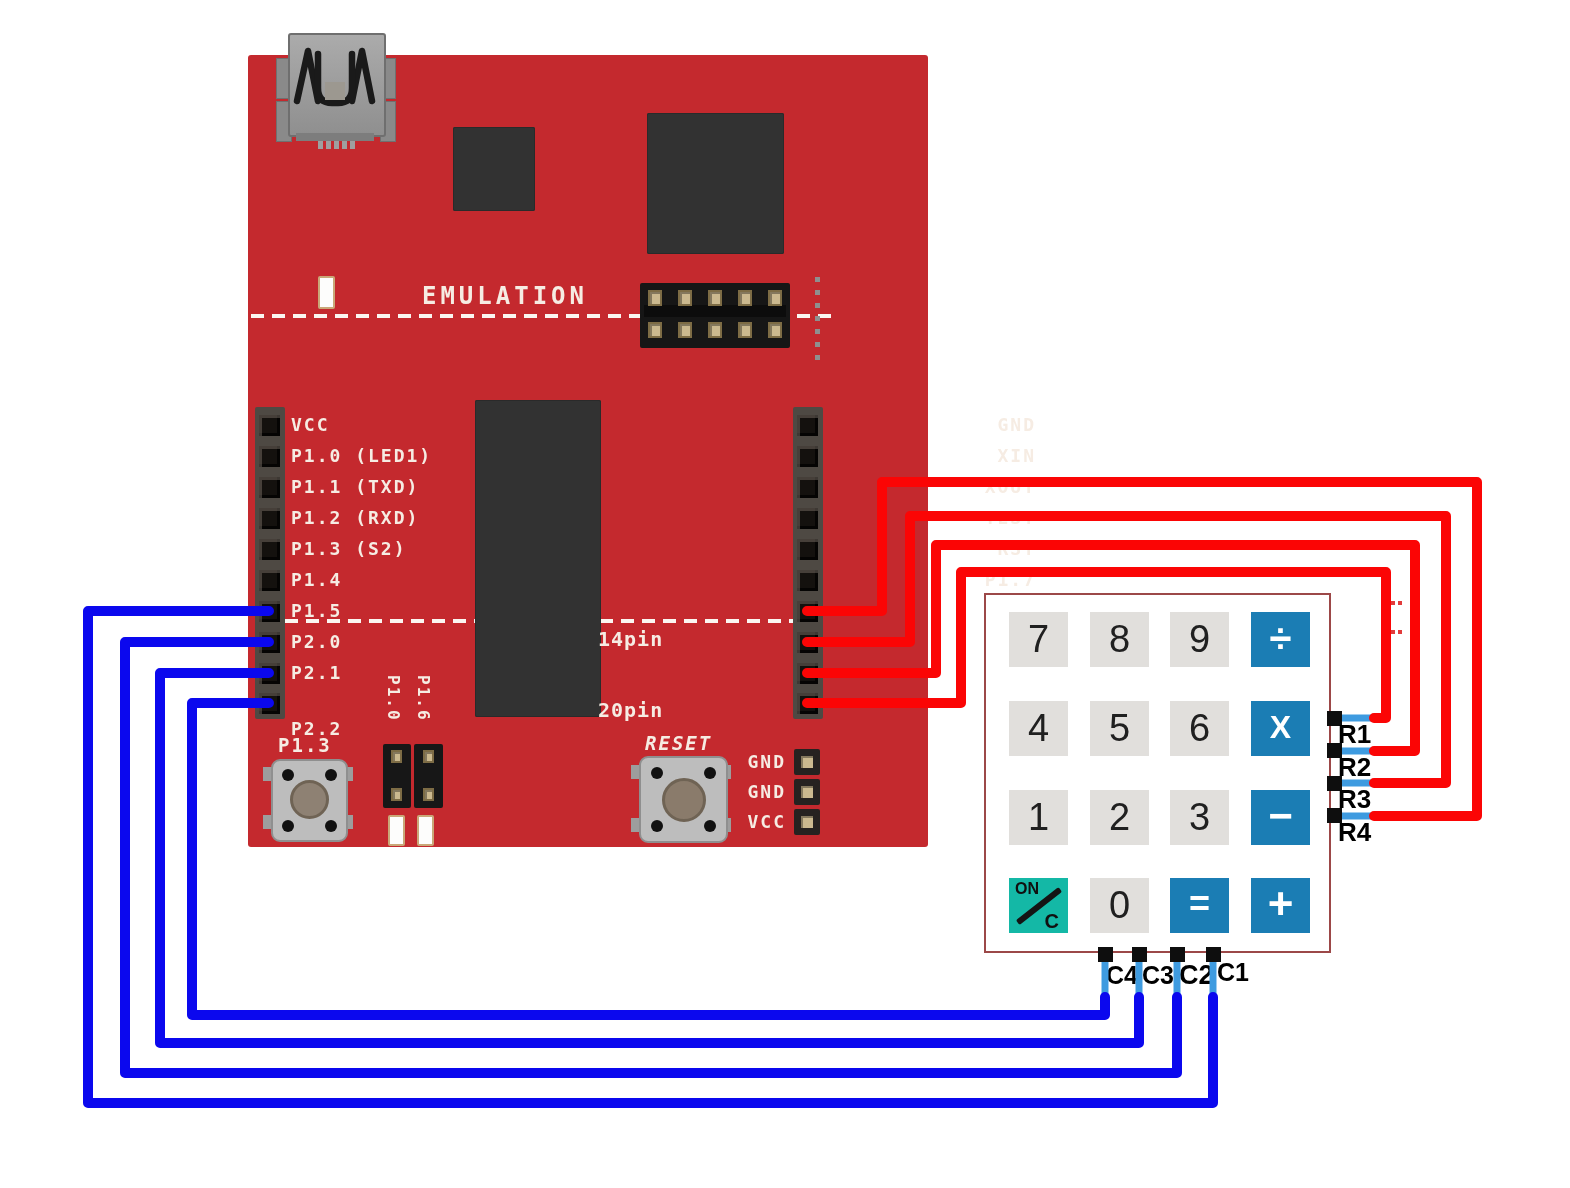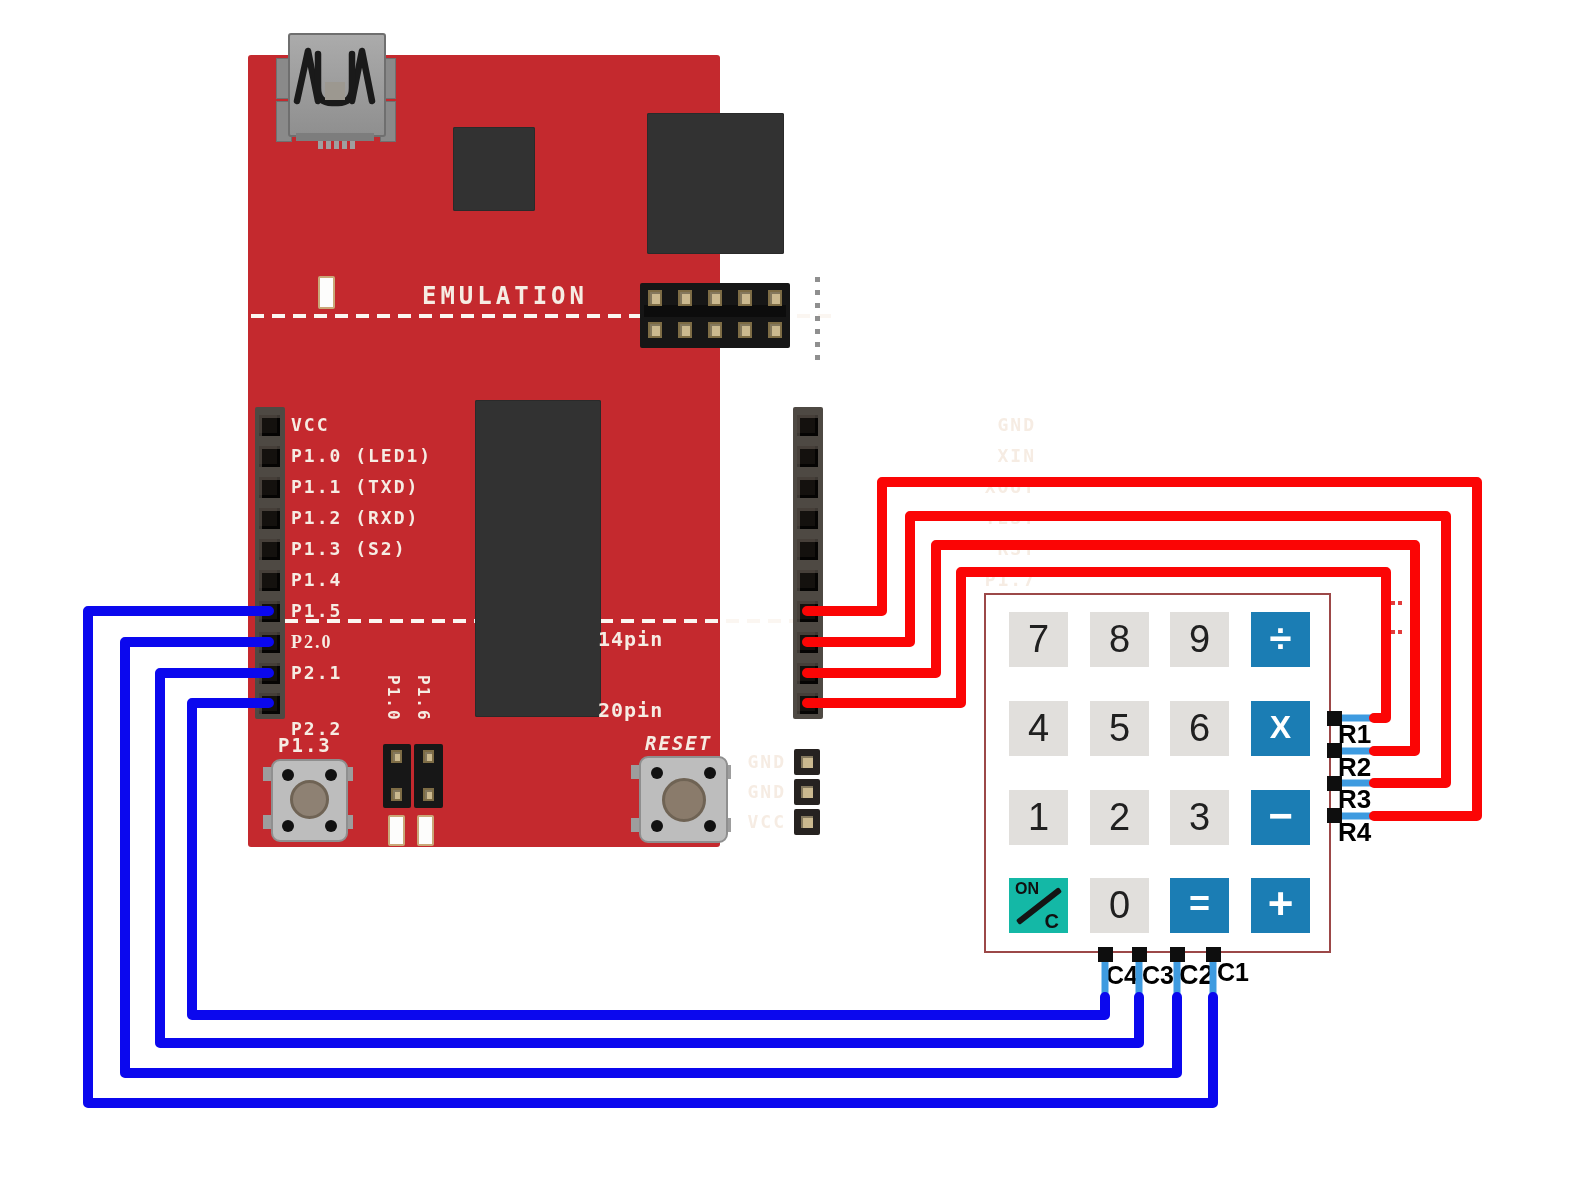--- a/index.html
+++ b/index.html
@@ -1,21 +1,21 @@
 <!DOCTYPE html>
 <html><head>
 <meta charset="utf-8">
 <style>
   html,body{margin:0;padding:0;background:#fff;}
   #stage{position:relative;width:1570px;height:1188px;background:#ffffff;overflow:hidden;
          font-family:"DejaVu Sans Mono", monospace;}
   .abs{position:absolute;}
 
   
-  #board{position:absolute;left:248px;top:55px;width:472px;height:792px;
+  #board{position:absolute;left:248px;top:55px;width:680px;height:792px;
          background:#C4292E;border-radius:3px;}
   .silk{color:#F6ECE3;font-weight:bold;white-space:pre;}
   .dash{position:absolute;height:4px;
         background:repeating-linear-gradient(90deg,#FBF6F1 0 13px,transparent 13px 21px);}
   .chip{position:absolute;background:#323232;border-radius:2px;box-shadow:inset 0 0 0 1px #2a2a2a;}
 
   .strip{position:absolute;width:30px;height:312px;background:#4E4943;border-radius:2px;}
   .pin{position:absolute;width:21px;height:21px;background:#14110e;
        box-shadow:inset 3px 3px 0 rgba(130,120,110,.45), inset -3px -3px 0 rgba(0,0,0,.75);}
   .plabel{position:absolute;height:20px;line-height:20px;font-size:18px;letter-spacing:2px;
@@ -122,21 +122,21 @@
     <div class="pin" style="left:11px;top:608px;"></div>
     <div class="pin" style="left:11px;top:638px;"></div>
 
     <div class="plabel" style="left:43px;top:360px;">VCC</div>
     <div class="plabel" style="left:43px;top:391px;">P1.0 (LED1)</div>
     <div class="plabel" style="left:43px;top:422px;">P1.1 (TXD)</div>
     <div class="plabel" style="left:43px;top:453px;">P1.2 (RXD)</div>
     <div class="plabel" style="left:43px;top:484px;">P1.3 (S2)</div>
     <div class="plabel" style="left:43px;top:515px;text-align:right;">P1.4</div>
     <div class="plabel" style="left:43px;top:546px;">P1.5</div>
-    <div class="plabel" style="left:43px;top:577px;font-family:Liberation Serif, serif;">P2.0</div>
+    <div class="plabel" style="left:43px;top:577px;">P2.0</div>
     <div class="plabel" style="left:43px;top:608px;">P2.1</div>
     <div class="plabel" style="left:43px;top:664px;">P2.2</div>
 
     <div class="strip" style="left:545px;top:352px;"></div>
     <div class="pin" style="left:549px;top:360px;"></div>
     <div class="pin" style="left:549px;top:391px;"></div>
     <div class="pin" style="left:549px;top:422px;"></div>
     <div class="pin" style="left:549px;top:453px;"></div>
     <div class="pin" style="left:549px;top:484px;"></div>
     <div class="pin" style="left:549px;top:515px;"></div>

